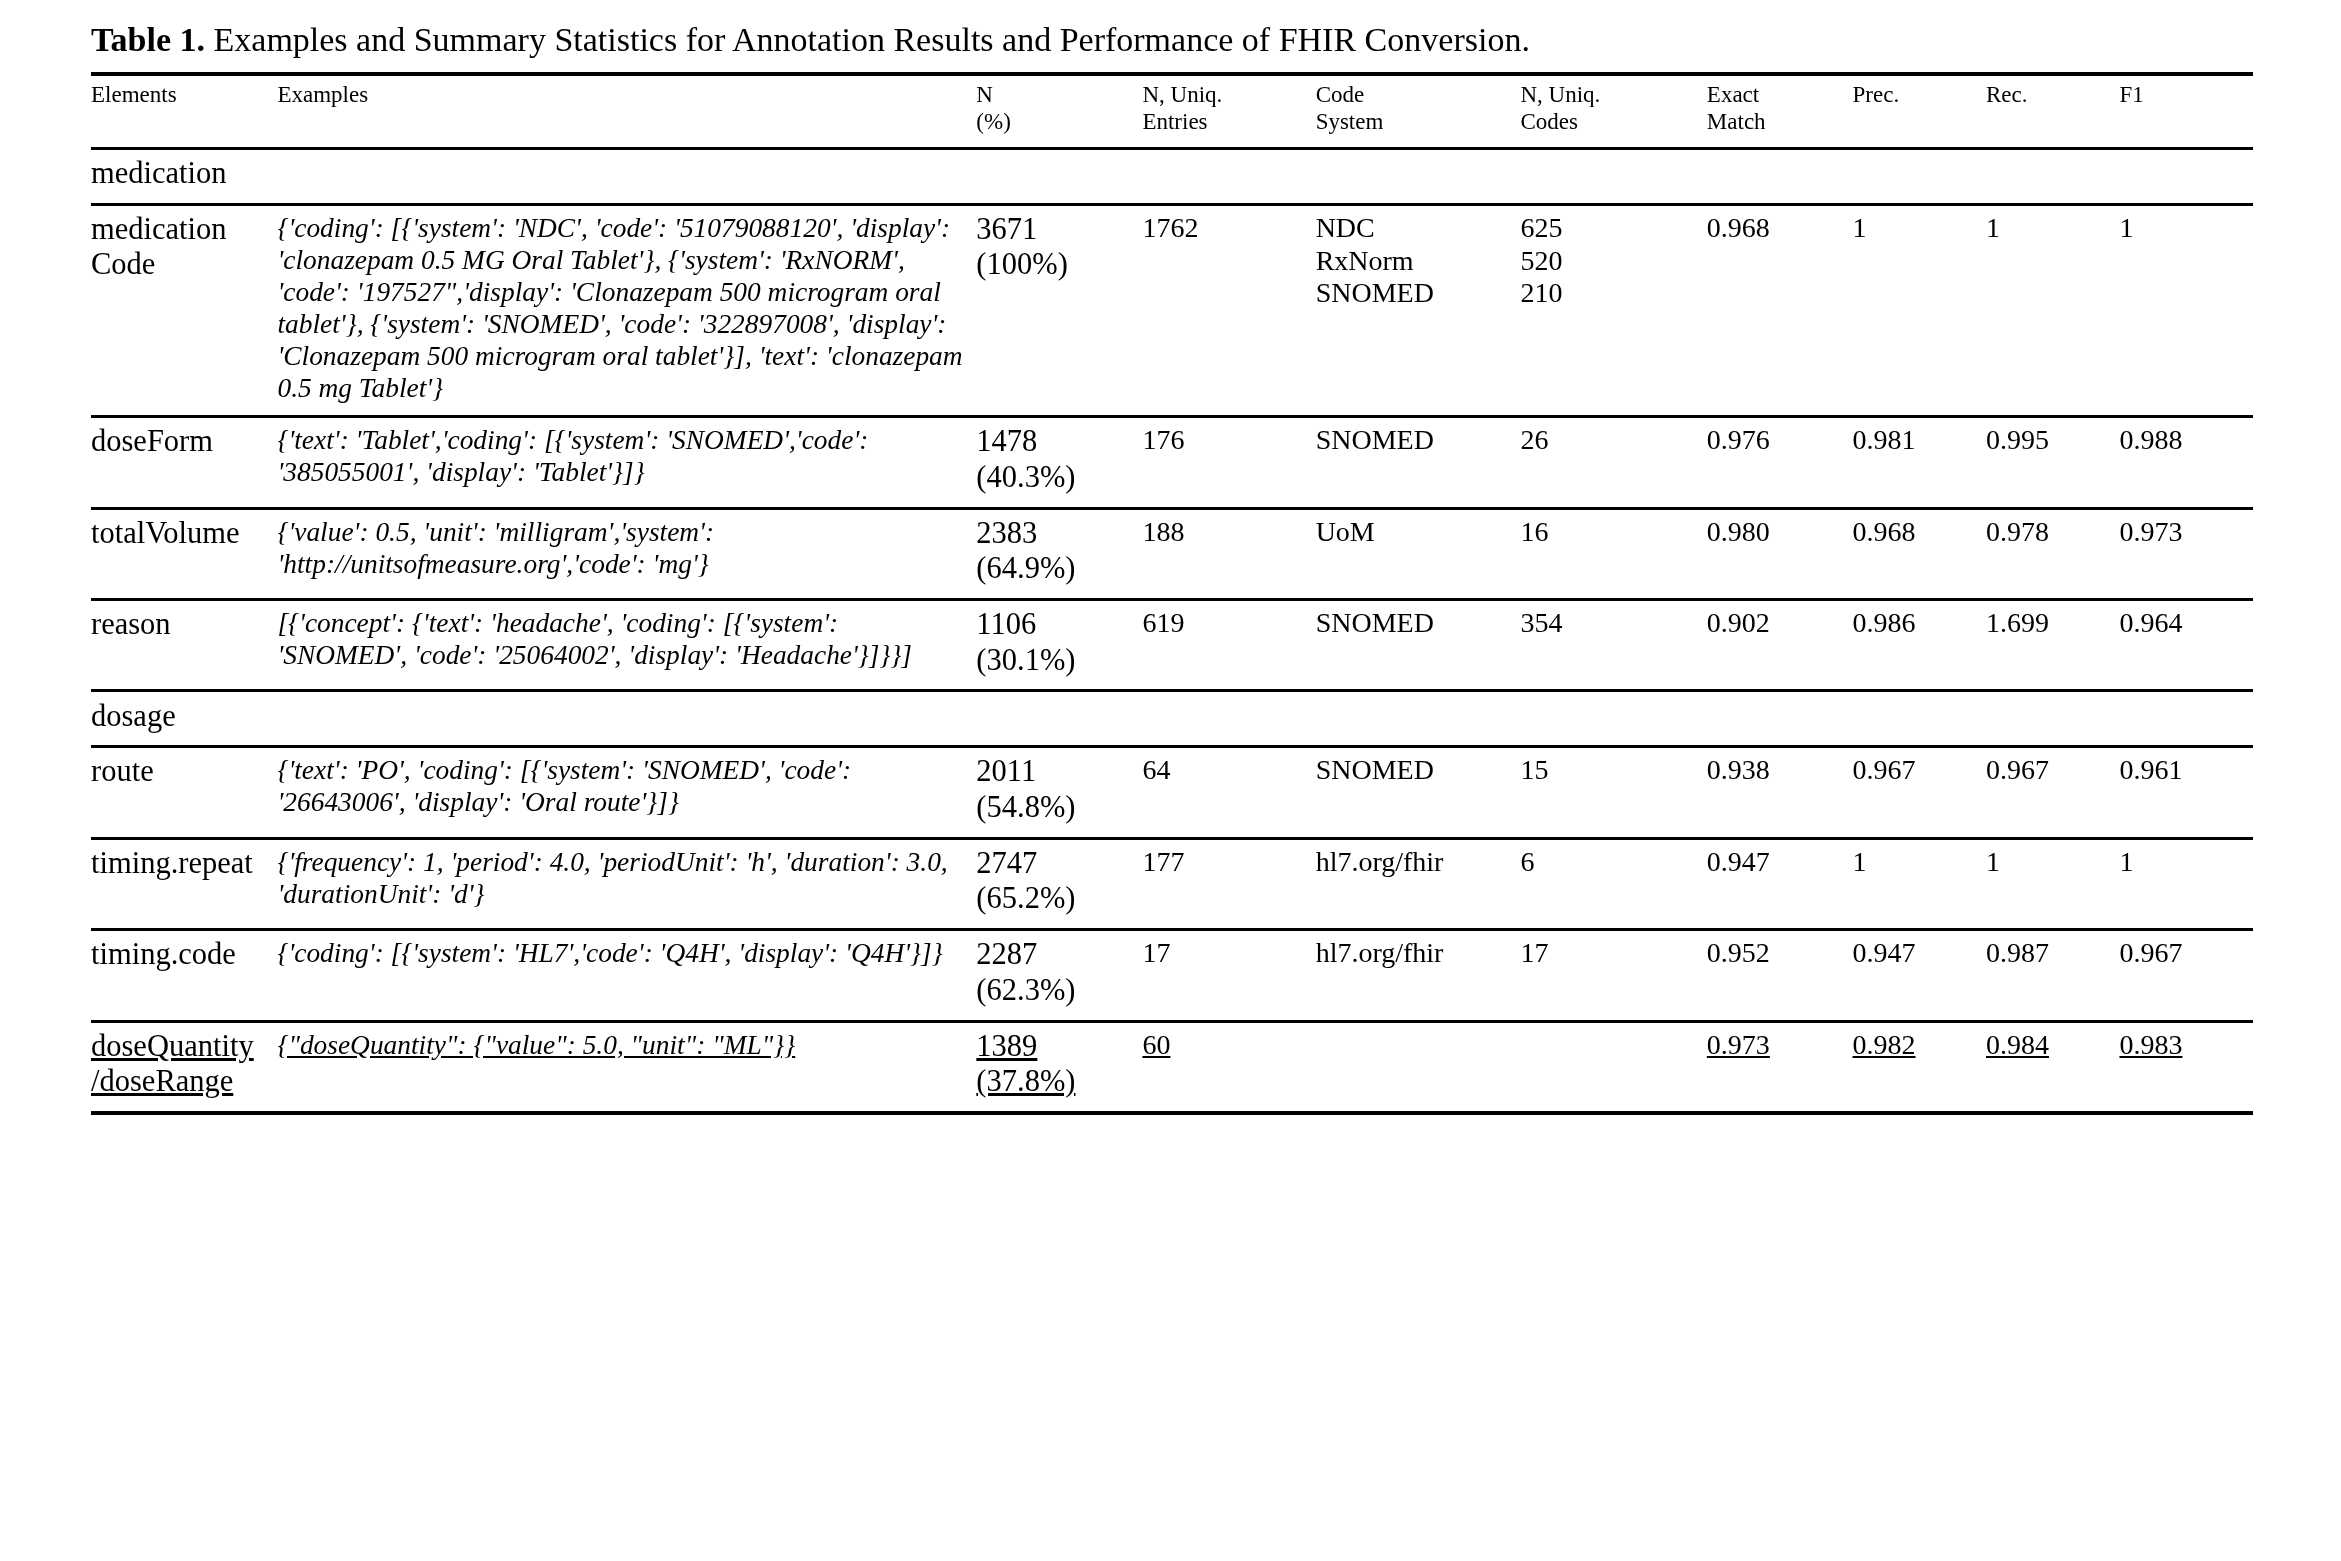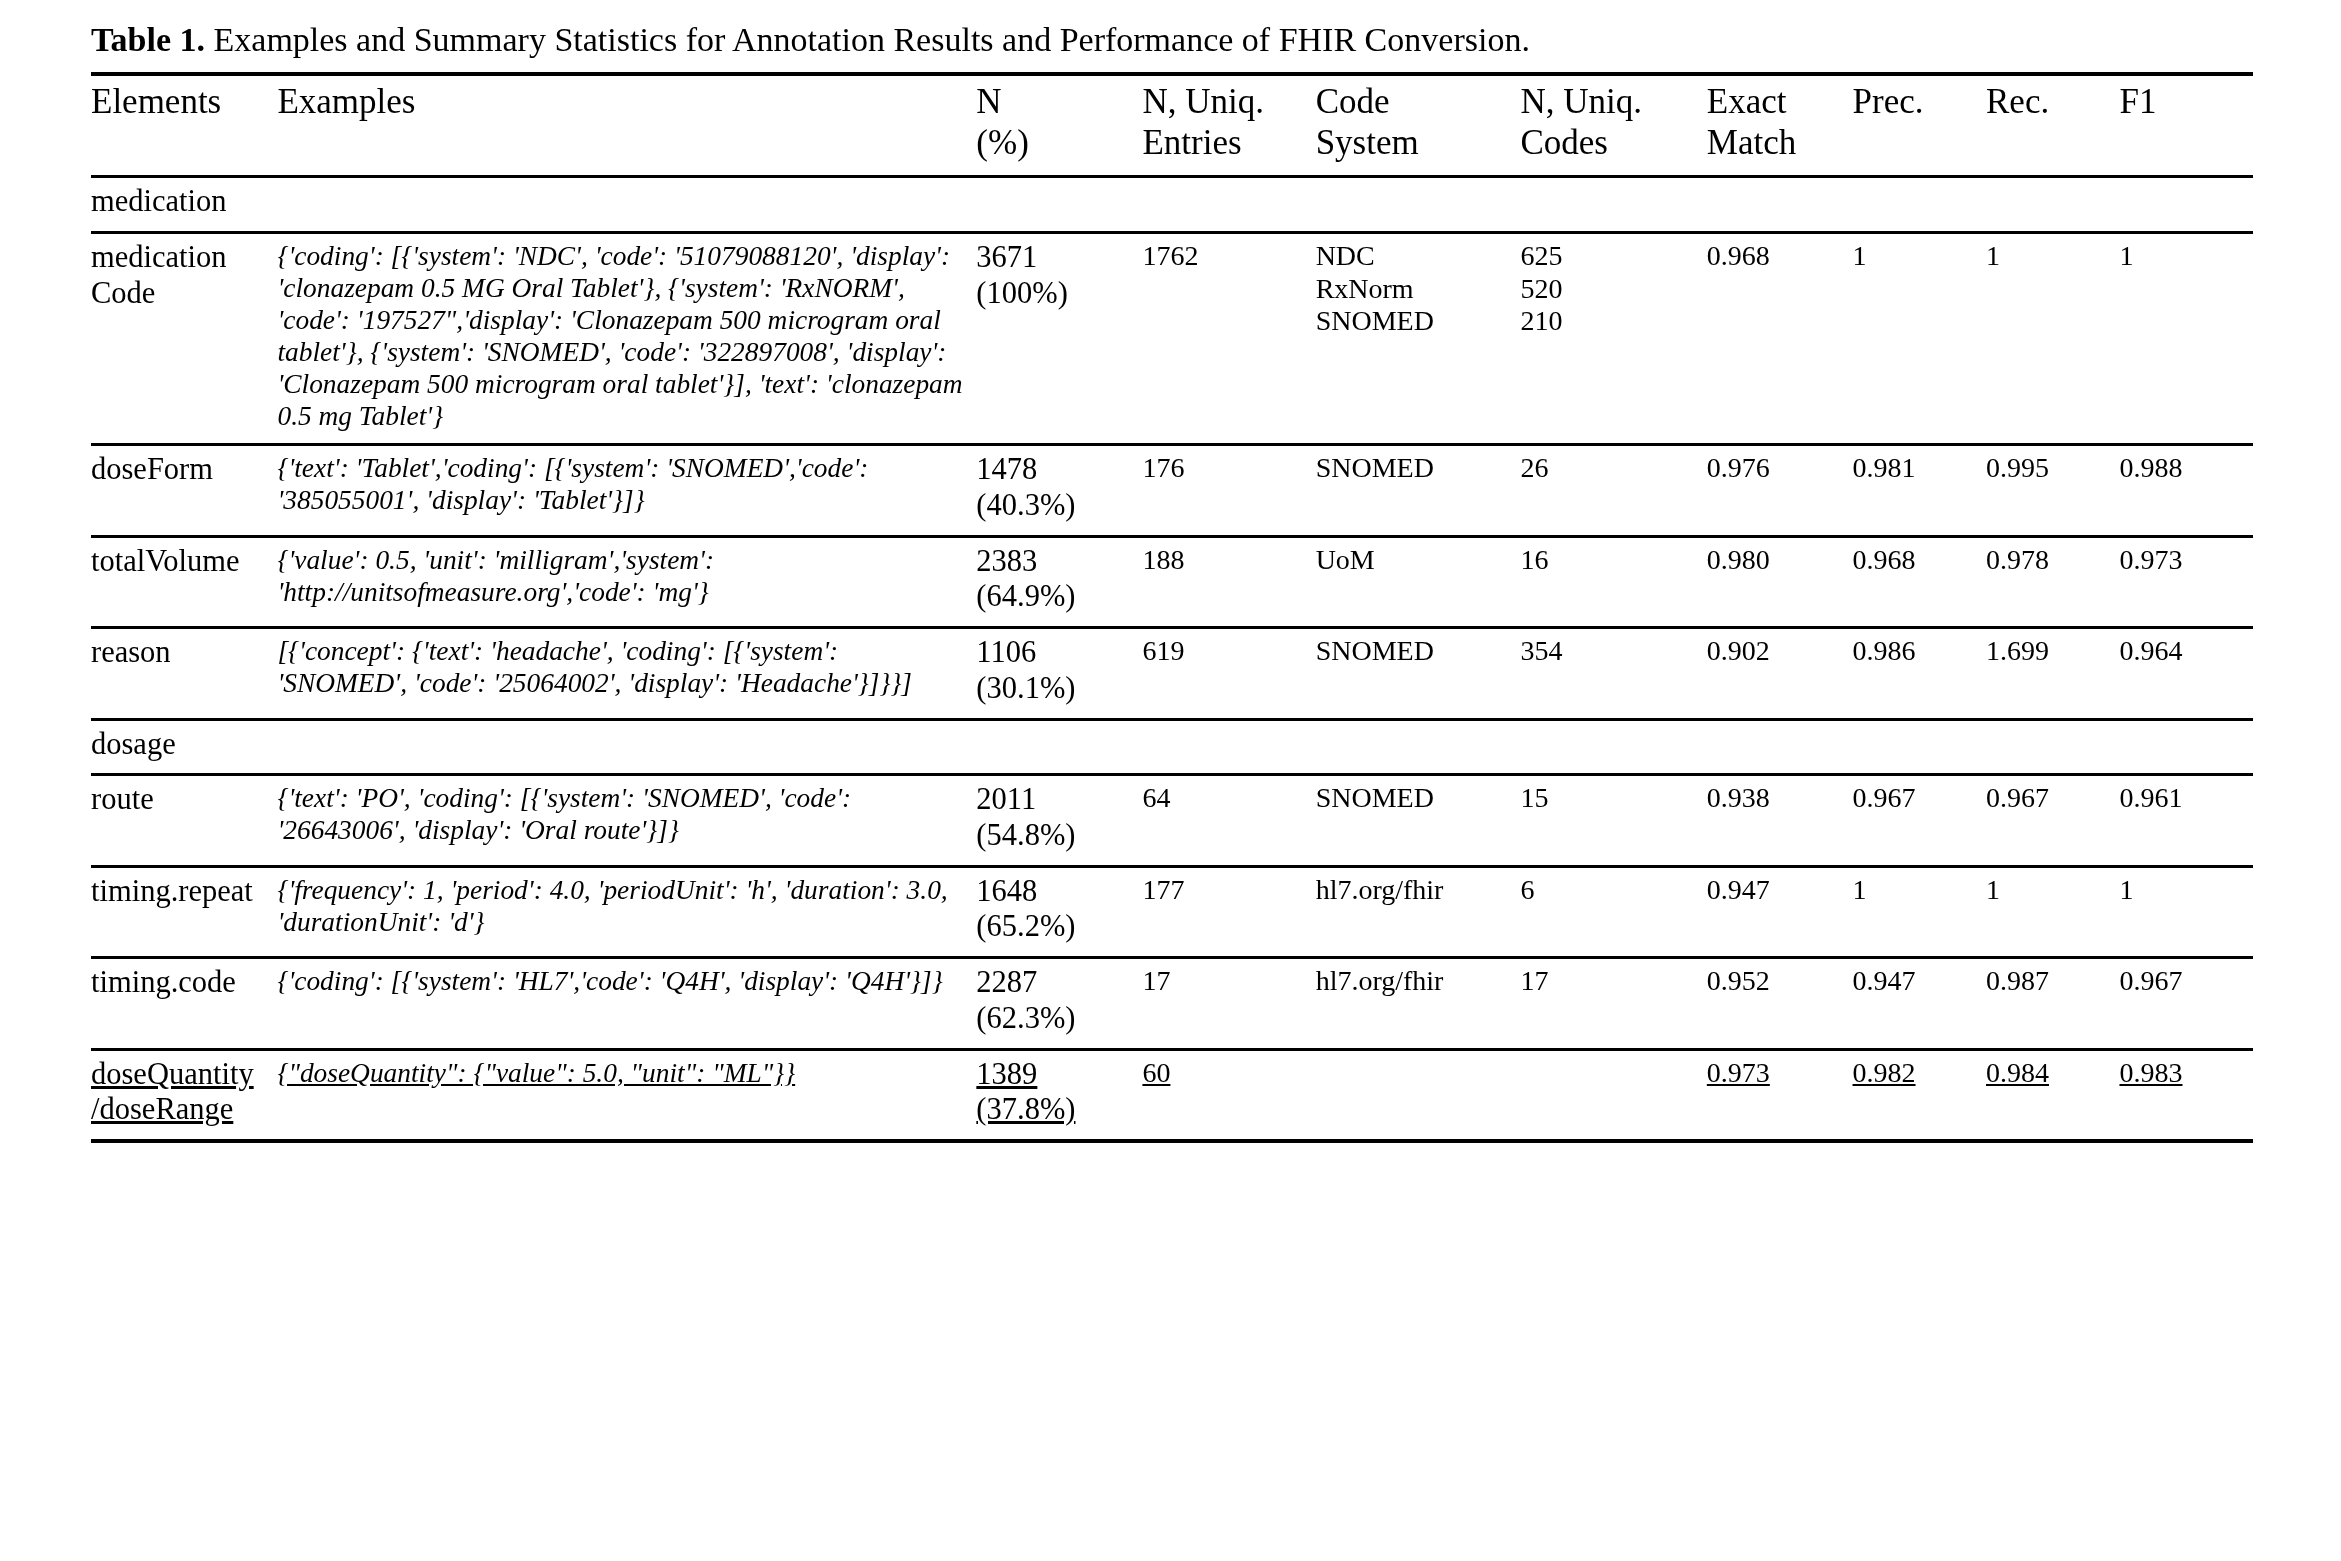--- a/index.html
+++ b/index.html
@@ -48,21 +48,21 @@
     font-weight: normal;
     line-height: 1.17;
   }
   
   tr.rule-top > * { border-top: 4.3px solid #000; }
   tr.rule-mid > * { border-top: 3.7px solid #000; }
   tr.rule-bottom > * { border-bottom: 4.9px solid #000; text-decoration: underline; }
 
   th.hd {
     font-weight: bold;
-    font-size: 35px;
+    font-size: 23px;
     padding-top: 9.8px;
     padding-bottom: 14.6px;
     line-height: 1.14;
     margin-left: 36px;
   }
   td.elem {
     font-weight: bold;
     font-size: 30.5px;
     padding-right: 4.9px;
   }
@@ -220,21 +220,21 @@
         <td class="num">15</td>
         <td class="num">0.938</td>
         <td class="num">0.967</td>
         <td class="num">0.967</td>
         <td class="num">0.961</td>
       </tr>
 
       <tr class="rule-mid">
         <td class="elem" style="white-space:pre-line">timing.repeat</td>
         <td class="ex">{'frequency': 1, 'period': 4.0, 'periodUnit': 'h', 'duration': 3.0, 'durationUnit': 'd'}</td>
-        <td class="pct">1648
+        <td class="pct">2747
 (65.2%)</td>
         <td class="num">177</td>
         <td class="sys">hl7.org/fhir</td>
         <td class="num">6</td>
         <td class="num">0.947</td>
         <td class="num">1</td>
         <td class="num">1</td>
         <td class="num">1</td>
       </tr>
 

